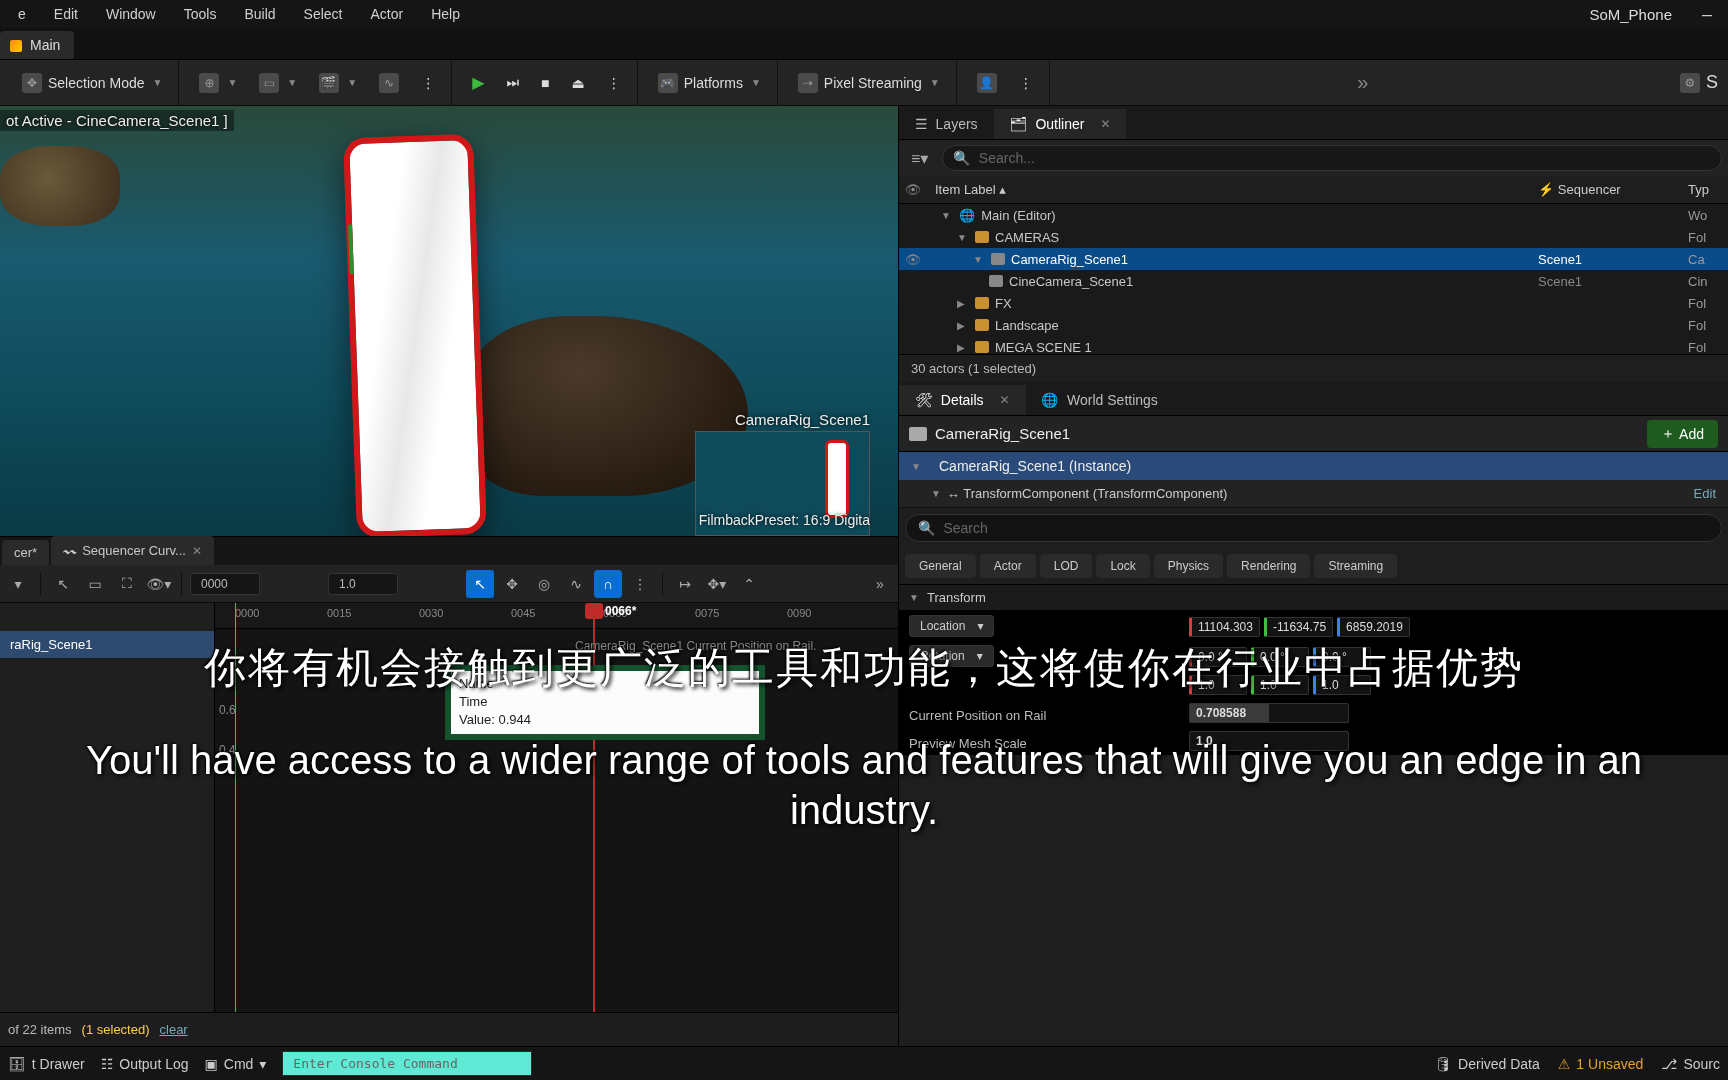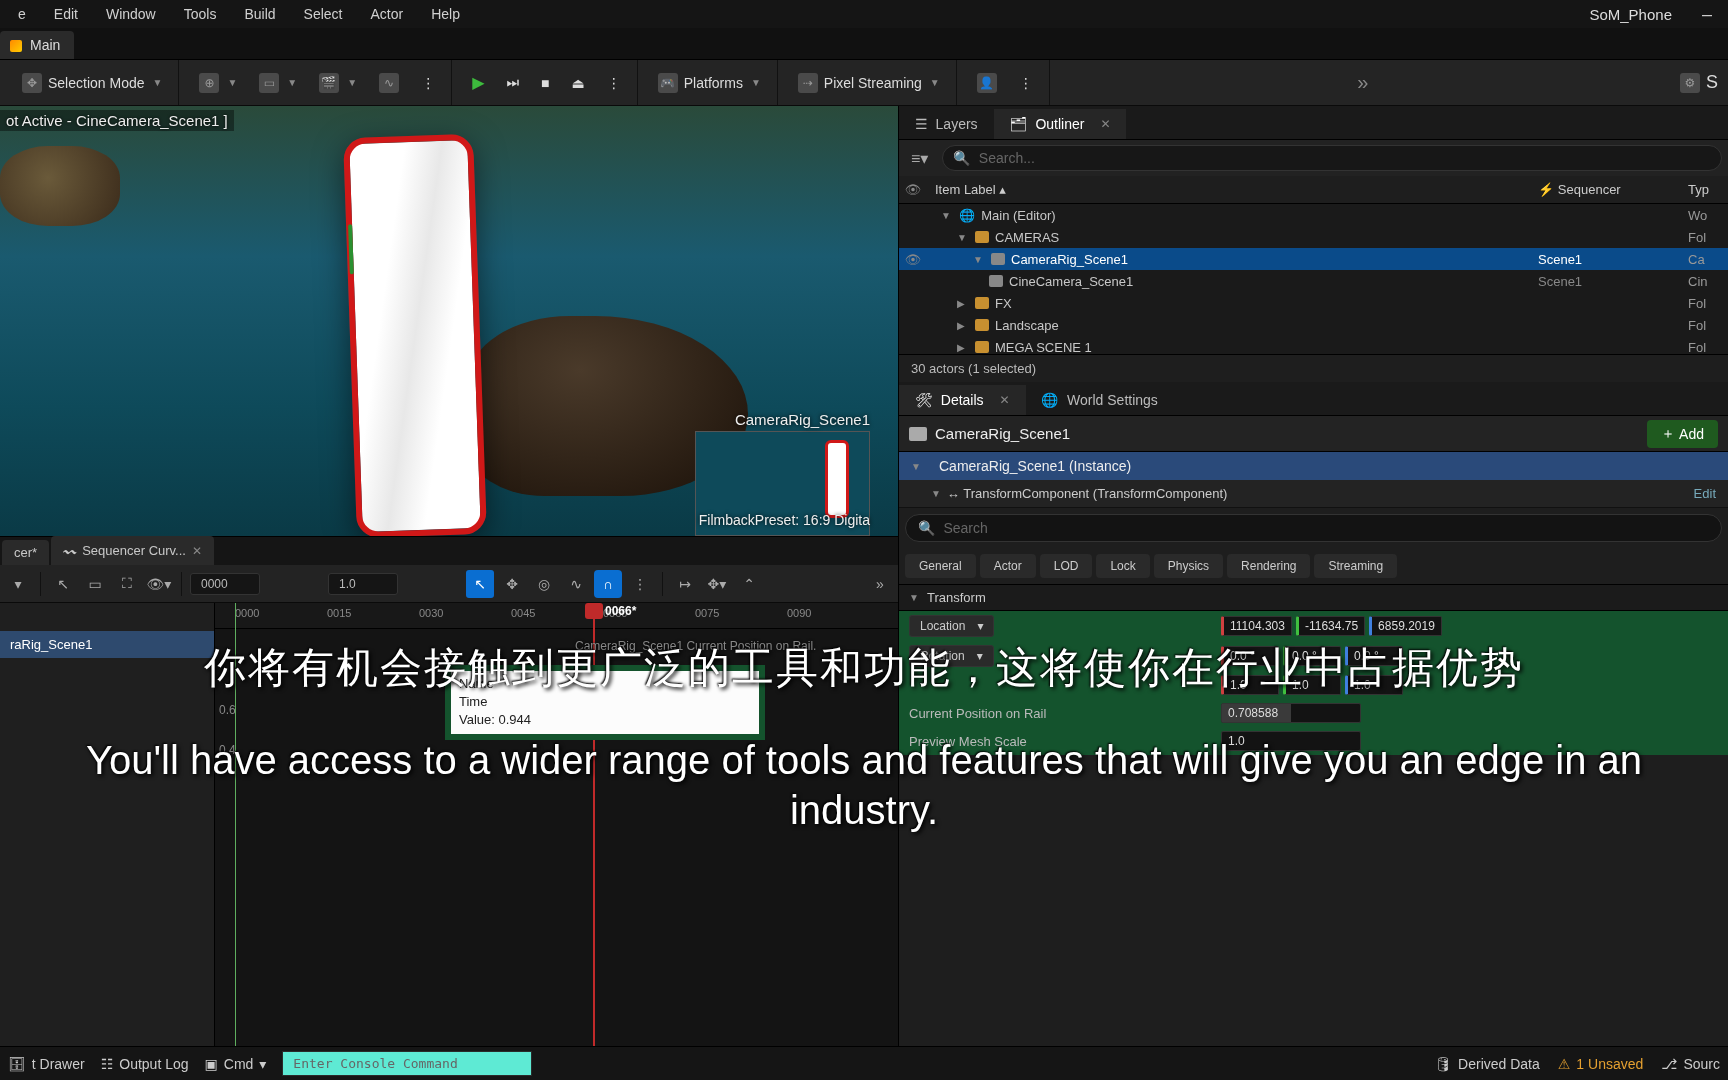--- a/index.html
+++ b/index.html
@@ -119,26 +119,26 @@
 .comprow { background:#232323; padding:6px 12px 6px 32px; font-size:13px; color:#ccc; border-bottom:1px solid #111; display:flex; align-items:center; }
 .comprow .ed { color:#7ab; margin-left:auto; }
 
 .detsearch { padding:6px; background:#1e1e1e; }
 .detsearch .sb { background:#131313; border:1px solid #333; border-radius:14px; padding:5px 12px; color:#888; font-size:14px; display:flex; gap:8px; align-items:center; }
 
 .catrow { display:flex; gap:4px; padding:6px; background:#1e1e1e; overflow:hidden; }
 .catrow .cat { background:#2a2a2a; padding:5px 14px; border-radius:4px; font-size:12px; color:#ccc; cursor:pointer; }
 
 .sectionhdr { background:#1b1b1b; padding:5px 10px; font-size:13px; color:#ccc; border-top:1px solid #000; border-bottom:1px solid #000; display:flex; gap:6px; align-items:center; }
-.proprow { display:flex; align-items:center; padding:4px 10px; font-size:13px; background:#14532d; min-height:28px;gap:32px; }
+.proprow { display:flex; align-items:flex-end; padding:4px 10px; font-size:13px; background:#000000; min-height:28px; }
 .proprow .pname { flex:0 0 280px; color:#bbb; display:flex; align-items:center; gap:8px; }
 .proprow .pvals { display:flex; gap:4px; }
 .proprow .vbox { background:#131313; border:1px solid #333; padding:2px 6px; border-radius:2px; color:#ddd; font-size:12px; min-width:58px; }
 .proprow .dd { background:#2a2a2a; border:1px solid #333; padding:3px 10px; border-radius:3px; color:#ccc; font-size:12px; display:flex; gap:12px; align-items:center; }
-.proprow .slider { position:relative; width:140px; height:20px; background:#131313; border:1px solid #333; border-radius:2px; }
+.proprow .slider { position:relative; width:160px; height:20px; background:#131313; border:1px solid #333; border-radius:2px;font-weight:bold; }
 .proprow .slider .fill { position:absolute; left:0; top:0; bottom:0; background:#3a3a3a; }
 .proprow .slider .sv { position:absolute; left:6px; top:2px; font-size:12px; color:#ddd; }
 .proprow .chk { width:16px; height:16px; background:#131313; border:1px solid #444; border-radius:2px; }
 
 
 .statusbar { position:absolute; bottom:0; left:0; right:0; height:34px; background:#151515; border-top:1px solid #000; display:flex; align-items:center; padding:0 8px; gap:16px; font-size:14px; }
 .statusbar .sitem { color:#ccc; display:flex; align-items:center; gap:6px; cursor:pointer; }
 .statusbar .cmd { background:#5eead4; border:1px solid #2a2a2a; padding:4px 10px; flex:0 0 250px; color:#666; font-family:monospace; font-size:13px; }
 .statusbar .right { margin-left:auto; display:flex; gap:18px; }
 .statusbar .unsaved { color:#e5a030; }
@@ -302,20 +302,25 @@
           <div class="curve-lbl" style="left:360px;top:36px">CameraRig_Scene1 Current Position on Rail.</div>
           <div class="curve-tooltip" style="left:230px;top:62px;width:320px">
             <div><span>Name</span></div>
             <div><span>Time</span></div>
             <div><span>Value: 0.944</span></div>
           </div>
           <span class="yaxis" style="top:100px;left:4px">0.6</span>
           <span class="yaxis" style="top:140px;left:4px">0.4</span>
         </div>
       </div>
+      <div class="seqfoot">
+        <span class="items">of 22 items</span>
+        <span class="sel">(1 selected)</span>
+        <span class="clear">clear</span>
+      </div>
       <div class="transport">
         <div class="tb">⏮</div>
         <div class="tb">⏪</div>
         <div class="tb">◀|</div>
         <div class="tb">◀</div>
         <div class="tb">⏸</div>
         <div class="tb">▶</div>
         <div class="tb">|▶</div>
         <div class="tb">⏩</div>
         <div class="tb">⏭</div>

